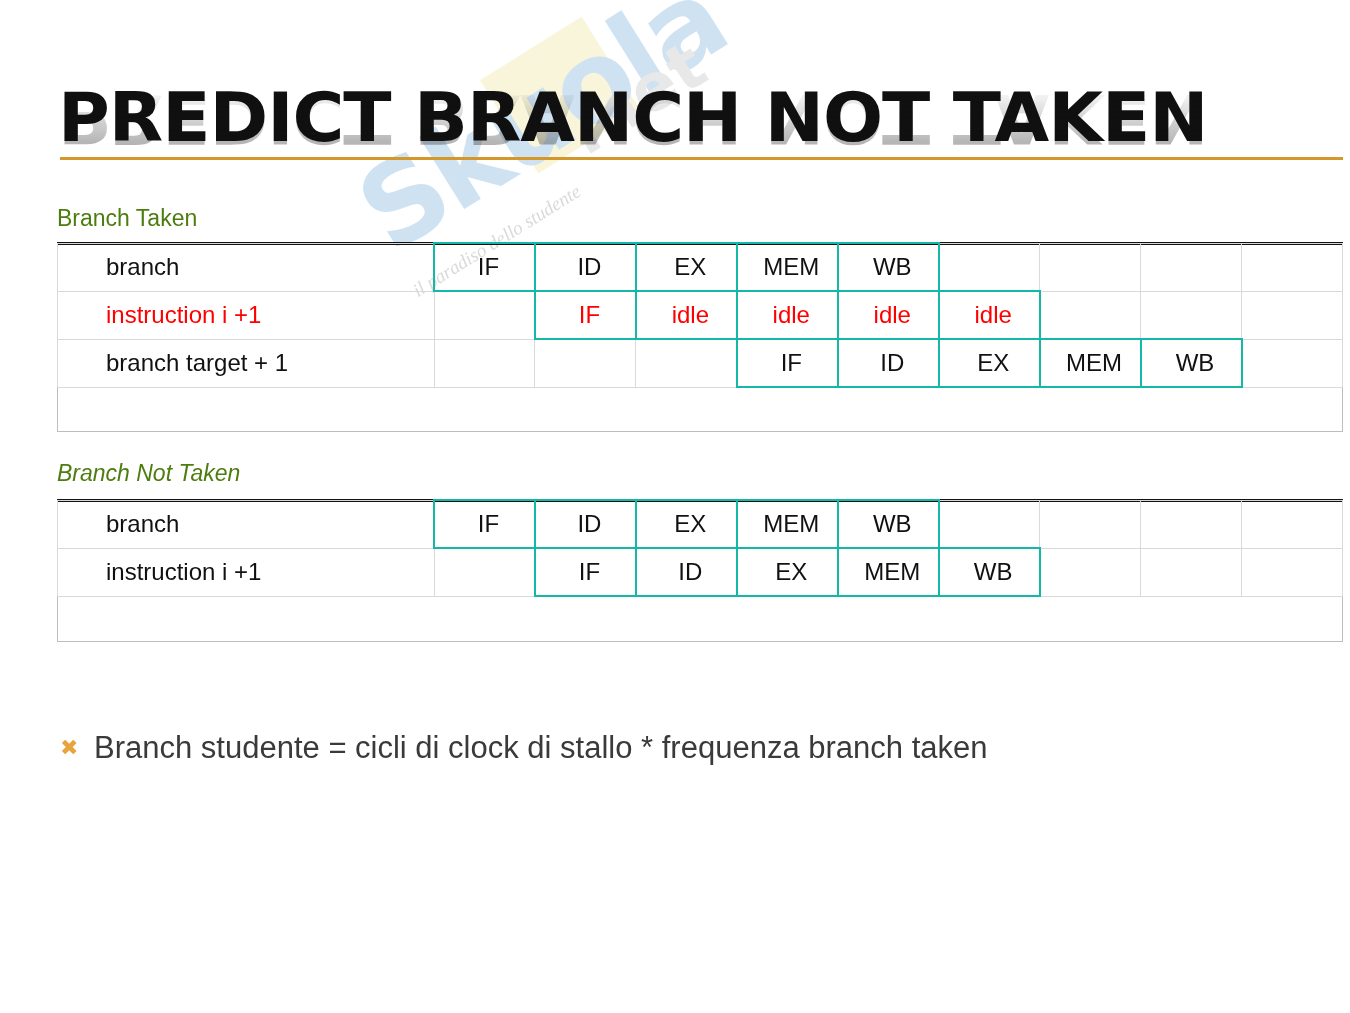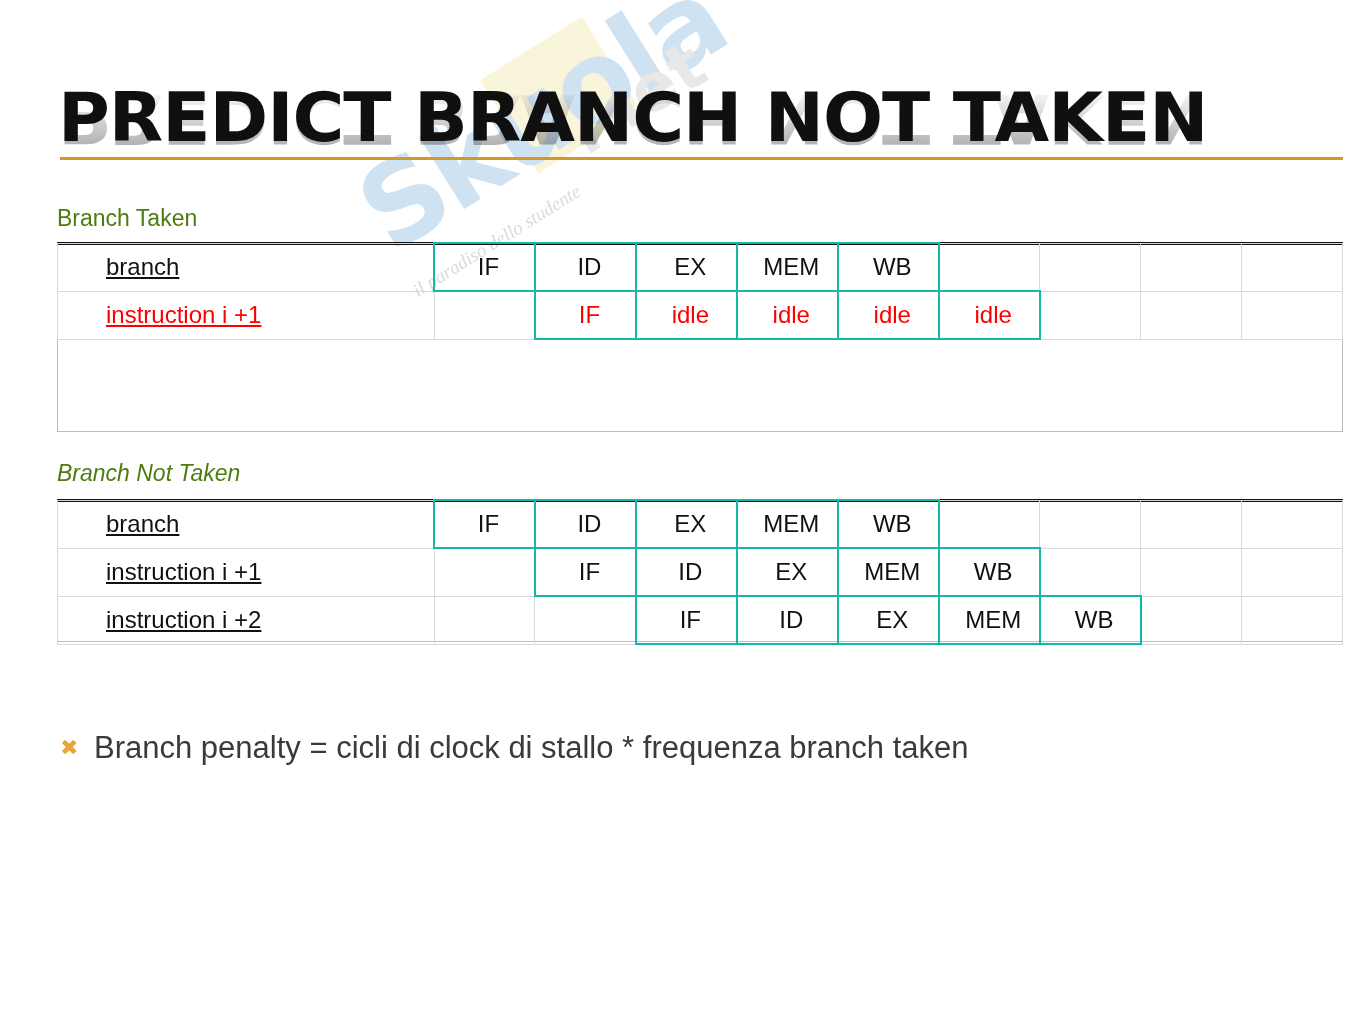--- a/index.html
+++ b/index.html
@@ -113,21 +113,20 @@
     color:#111;
     text-align:center;
     vertical-align:middle;
     border:1px solid #d9d9d9;
     font-family:"Liberation Sans", sans-serif;
   }
   .pipeline-table td.label{
     text-align:left;
     padding-left:48px;
     font-size:24px;
-    text-decoration:underline;
   }
   .pipeline-table tr.stall td{ color:#ff0000; }
   .pipeline-table td.stage{
     border:2px solid #14b8a6;
     padding-left:8px;
   }
   .pipeline-table td.blank{
     border-left:1px solid #d9d9d9;
     border-right:1px solid #d9d9d9;
     border-top:1px solid #d9d9d9;
@@ -215,20 +214,32 @@
           <td class="blank"></td>
           <td class="stage">IF</td>
           <td class="stage">idle</td>
           <td class="stage">idle</td>
           <td class="stage">idle</td>
           <td class="stage">idle</td>
           <td class="blank"></td>
           <td class="blank"></td>
           <td class="blank"></td>
         </tr>
+        <tr>
+          <td class="label">branch target + 1</td>
+          <td class="blank"></td>
+          <td class="blank"></td>
+          <td class="blank"></td>
+          <td class="stage">IF</td>
+          <td class="stage">ID</td>
+          <td class="stage">EX</td>
+          <td class="stage">MEM</td>
+          <td class="stage">WB</td>
+          <td class="blank"></td>
+        </tr>
       </tbody>
     </table>
     <div class="section-label" style="left: 57px; top: 460px; font-style: italic;">Branch Not Taken</div>
     <div class="table-frame" style="left: 57px; top: 499px; height: 143px;"></div>
     <table class="pipeline-table" style="left: 57px; top: 499px;">
       <colgroup>
         <col style="width: 373px;">
         <col style="width: 100px;">
         <col style="width: 100px;">
         <col style="width: 100px;">
@@ -257,32 +268,20 @@
           <td class="blank"></td>
           <td class="stage">IF</td>
           <td class="stage">ID</td>
           <td class="stage">EX</td>
           <td class="stage">MEM</td>
           <td class="stage">WB</td>
           <td class="blank"></td>
           <td class="blank"></td>
           <td class="blank"></td>
         </tr>
-        <tr>
-          <td class="label">instruction i +2</td>
-          <td class="blank"></td>
-          <td class="blank"></td>
-          <td class="stage">IF</td>
-          <td class="stage">ID</td>
-          <td class="stage">EX</td>
-          <td class="stage">MEM</td>
-          <td class="stage">WB</td>
-          <td class="blank"></td>
-          <td class="blank"></td>
-        </tr>
       </tbody>
     </table>
   </div>
 
 <div id="bullet-row">
   <span id="bullet-mark">✖</span>
-  <span id="bullet-text">Branch penalty =  cicli di clock di stallo * frequenza branch taken</span>
+  <span id="bullet-text">Branch studente =  cicli di clock di stallo * frequenza branch taken</span>
 </div>
 
 </body></html>

